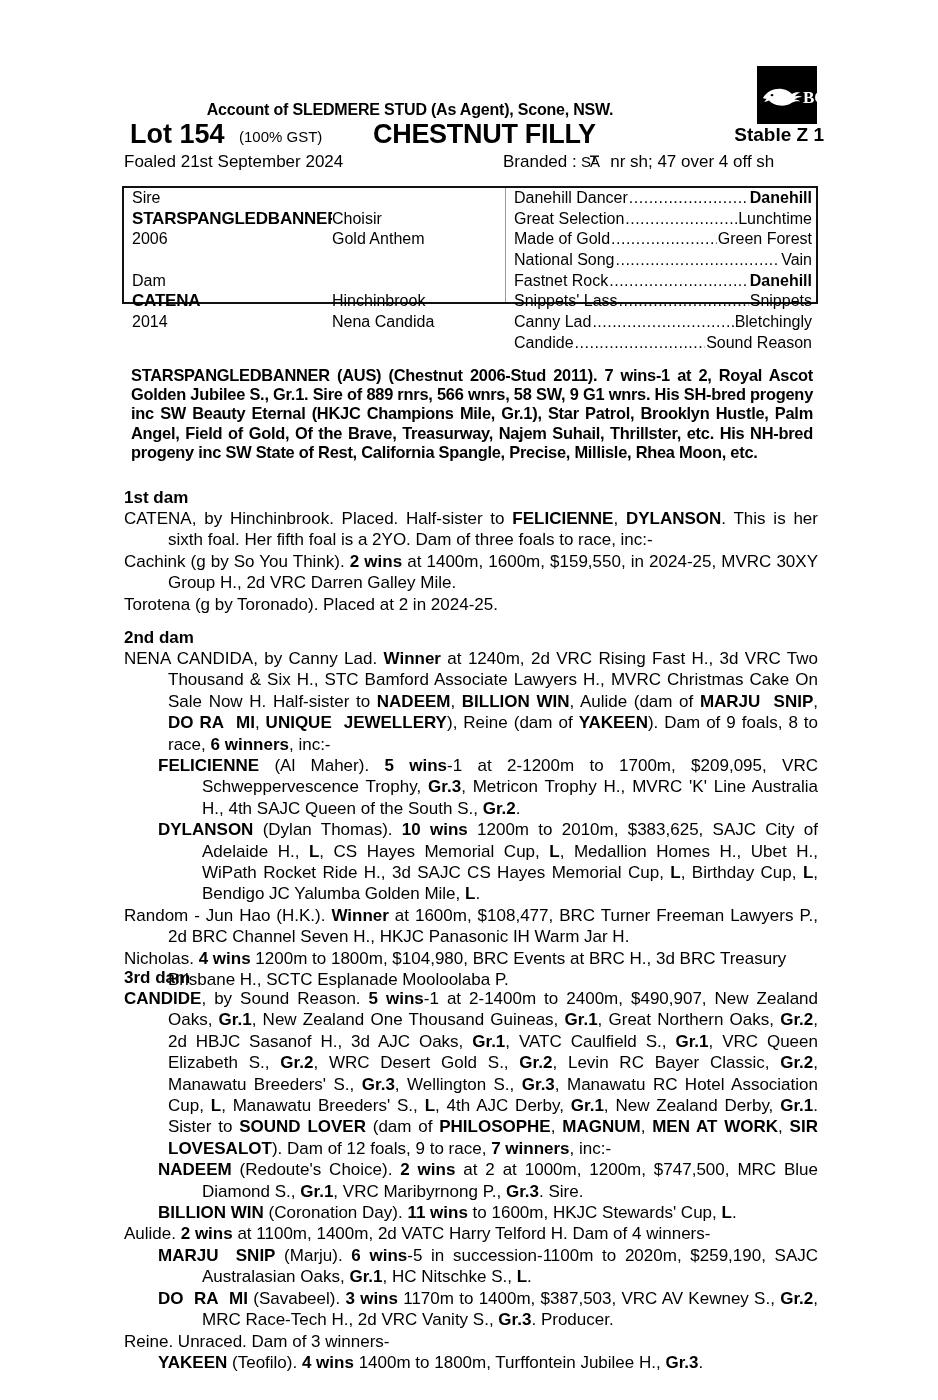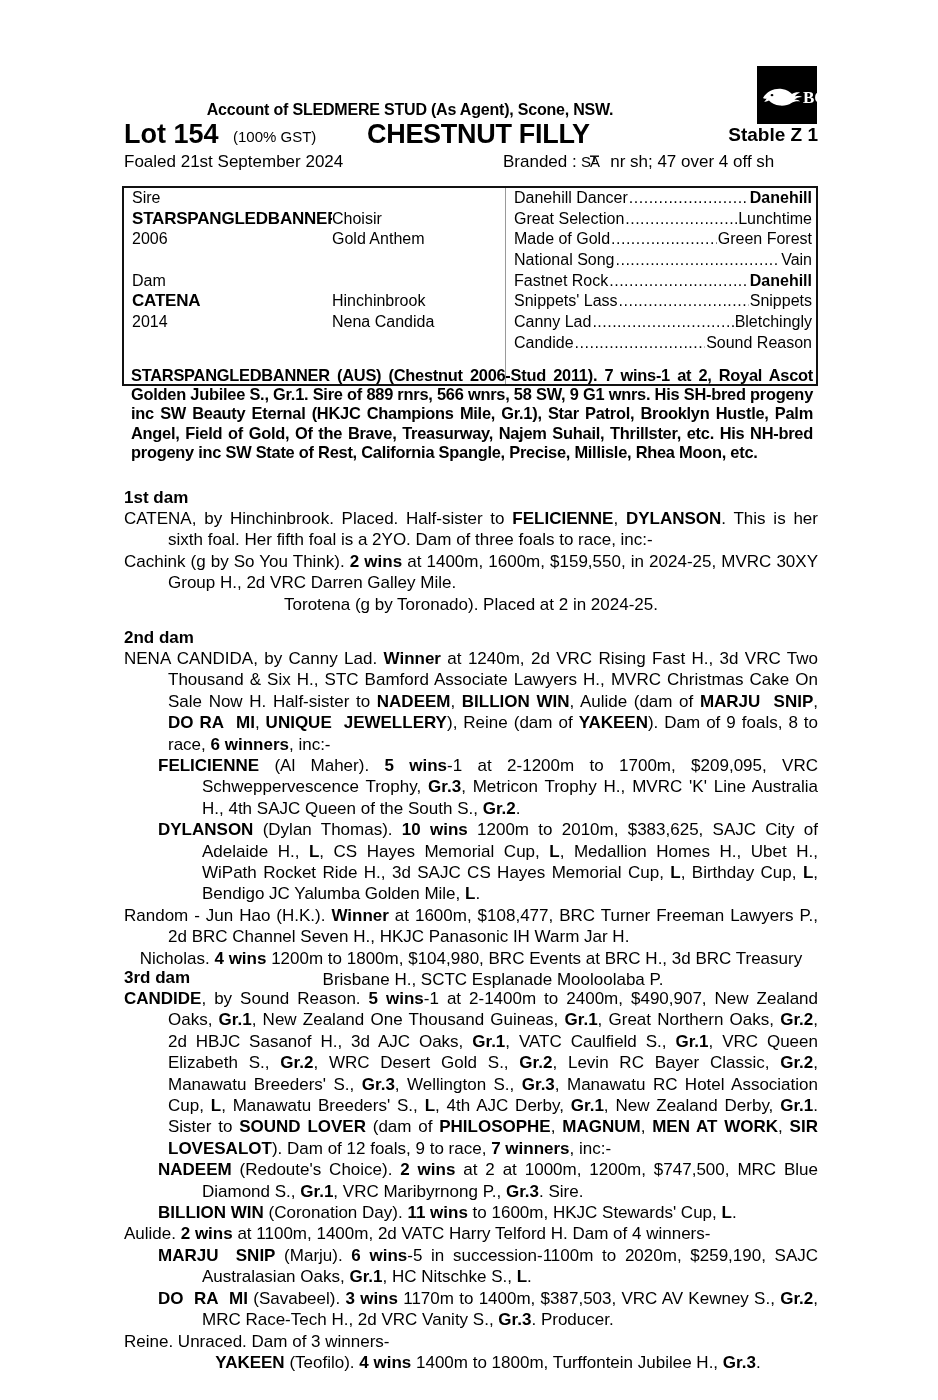--- a/index.html
+++ b/index.html
@@ -60,21 +60,21 @@
     left: 0; top: 101px;
     width: 820px;
     text-align: center;
     font-size: 16px;
     font-weight: bold;
     letter-spacing: -0.2px;
   }
 
   .titlebar {
     position: absolute;
-    left: 124px;
+    left: 130px;
     top: 120px;
     width: 694px;
     height: 30px;
   }
   .lot-no {
     position: absolute; left: 0; top: -1px;
     font-size: 27px; font-weight: bold; letter-spacing: 0px;
   }
   .gst {
     position: absolute; left: 109px; top: 8px;
@@ -104,21 +104,21 @@
     width: 24px;
     height: 17px;
     vertical-align: -3px;
   }
   .brand-mark svg { position: absolute; left: 0; top: 0; }
 
   
   .ped-table {
     position: absolute;
     left: 122px; top: 186px;
-    width: 696px; height: 200px;
+    width: 696px; height: 118px;
     border: 2px solid #111111;
     box-sizing: border-box;
   }
   .ped-divider {
     position: absolute;
     left: 381px; top: 0;
     width: 1px; height: 100%;
     background: #9a9a9a;
   }
   .ped-col { position: absolute; top: 0; }
@@ -183,21 +183,21 @@
     text-indent: -44px;
   }
   .blk p.i2 {
     padding-left: 78px;
     text-indent: -44px;
   }
   .blk p.i3 {
     padding-left: 78px;
     text-indent: -44px;
   }
-  .blk p:last-child { text-align: center; }
+  .blk p:last-child { text-align: left; }
   b { font-weight: bold; }
 </style>
 </head>
 <body>
 
 <div class="page">
 
   <div class="bobs-logo">
     <span>
       <svg class="bobs-horse" viewBox="0 0 46 20" xmlns="http://www.w3.org/2000/svg">

